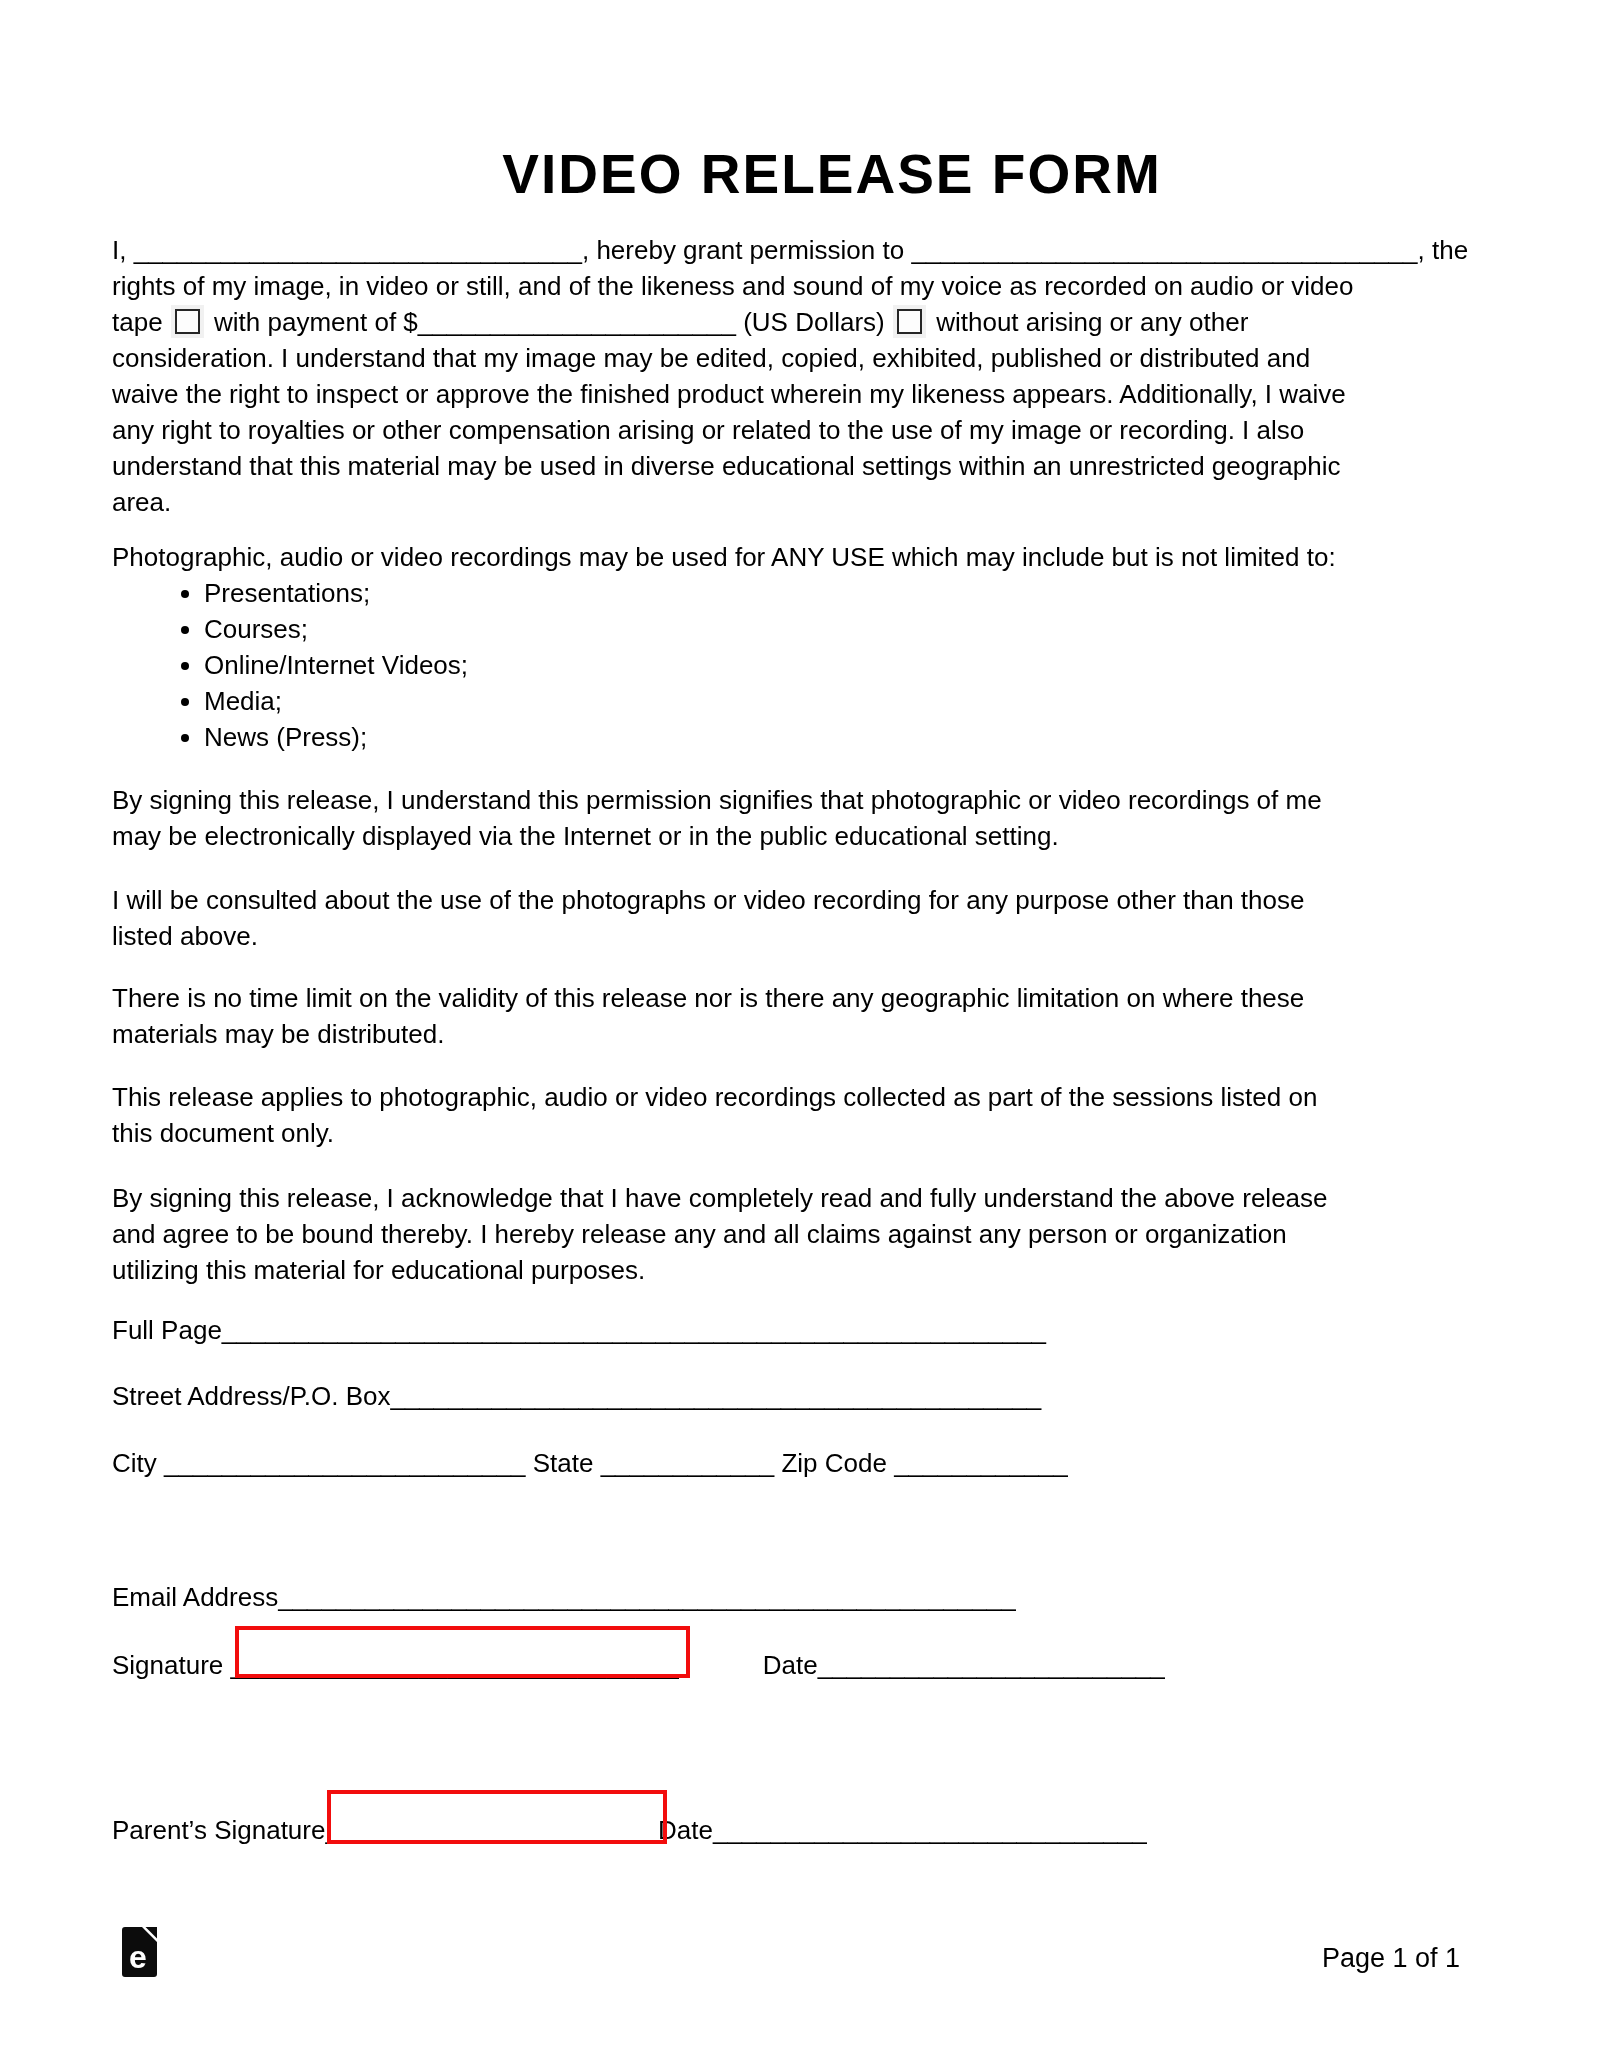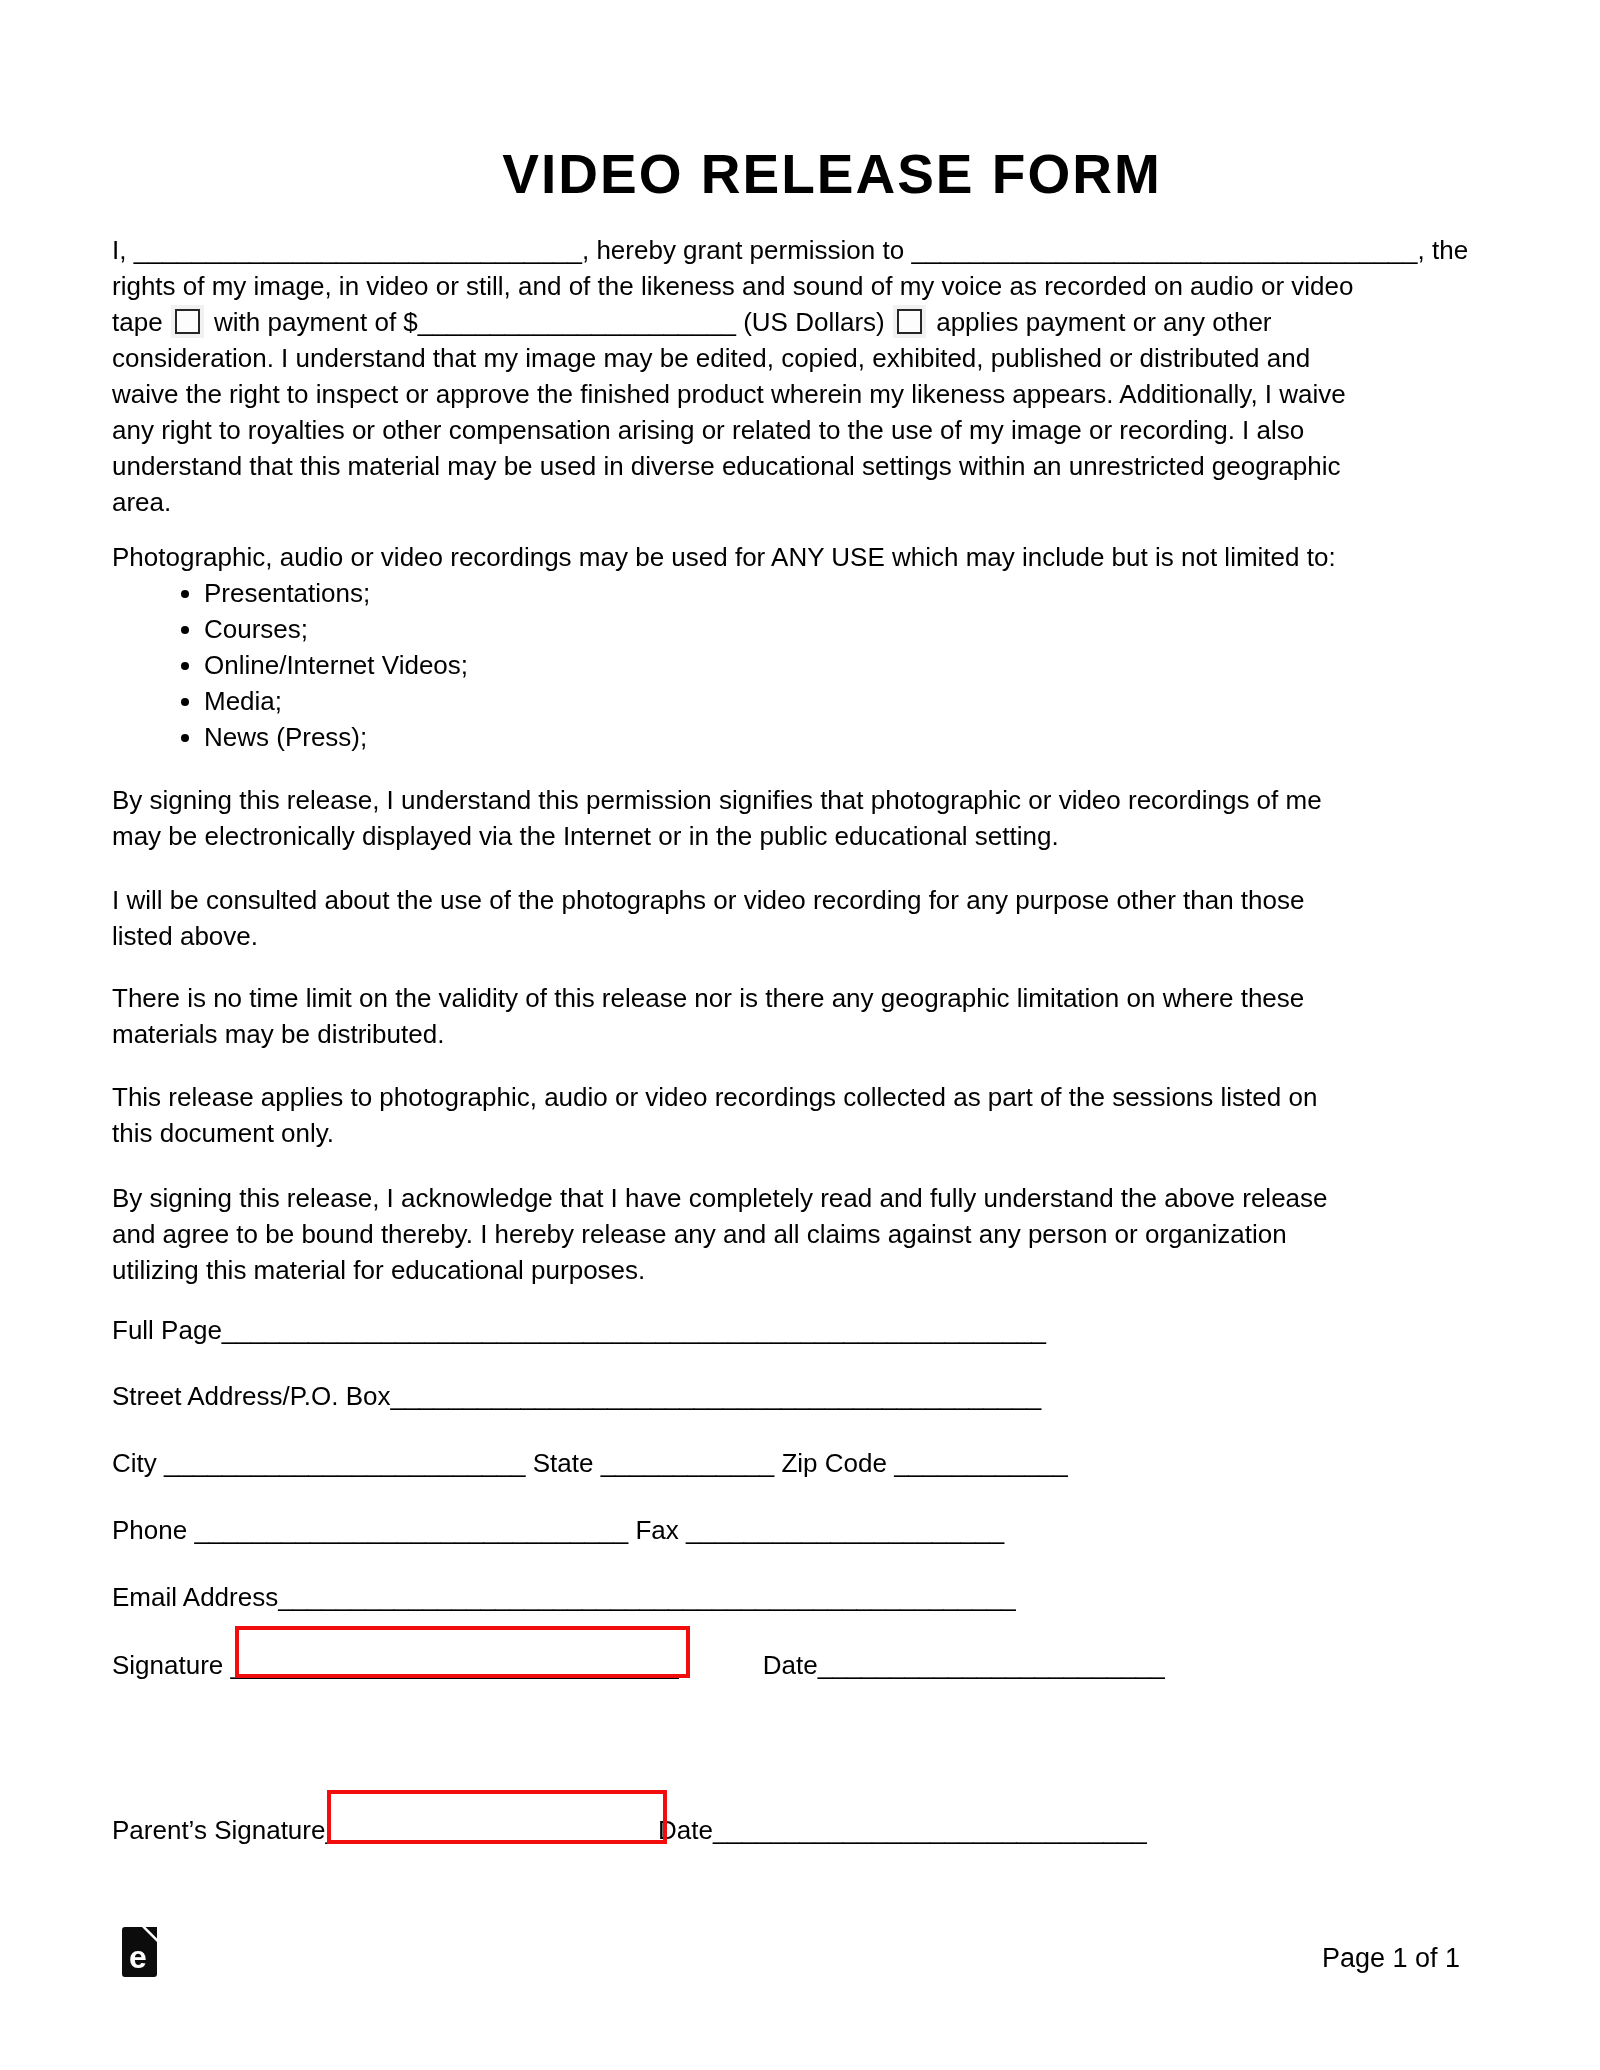--- a/index.html
+++ b/index.html
@@ -43,21 +43,21 @@
 </head>
 <body>
 
 <div class="page">
 
   <div class="doc-title">VIDEO RELEASE FORM</div>
 
   <div class="abs" style="top:232px">
     <div class="para">I, _______________________________, hereby grant permission to ___________________________________, the
 rights of my image, in video or still, and of the likeness and sound of my voice as recorded on audio or video</div>
-    <div class="preline"><span>tape </span><span class="cb"></span><span> with payment of $______________________ (US Dollars) </span><span class="cb"></span><span> applies payment or any other</span></div>
+    <div class="preline"><span>tape </span><span class="cb"></span><span> with payment of $______________________ (US Dollars) </span><span class="cb"></span><span> without arising or any other</span></div>
     <div class="para">consideration. I understand that my image may be edited, copied, exhibited, published or distributed and
 waive the right to inspect or approve the finished product wherein my likeness appears. Additionally, I waive
 any right to royalties or other compensation arising or related to the use of my image or recording. I also
 understand that this material may be used in diverse educational settings within an unrestricted geographic
 area.</div>
   </div>
 
   <div class="abs para" style="top:539px">Photographic, audio or video recordings may be used for ANY USE which may include but is not limited to:</div>
   <ul class="uses abs" style="top:575px">
     <li>Presentations;</li>
@@ -78,21 +78,20 @@
   <div class="abs para" style="top:1180px">By signing this release, I acknowledge that I have completely read and fully understand the above release
 and agree to be bound thereby. I hereby release any and all claims against any person or organization
 utilizing this material for educational purposes.</div>
 
   <div class="abs row" style="top:1312px"><span>Full Page</span><span>_________________________________________________________</span></div>
 
   <div class="abs row" style="top:1378px"><span>Street Address/P.O. Box</span><span>_____________________________________________</span></div>
 
   <div class="abs row" style="top:1445px"><span>City </span><span>_________________________</span><span> State </span><span>____________</span><span> Zip Code </span><span>____________</span></div>
 
-  <div class="abs row" style="top:1512px"><span>Phone </span><span>______________________________</span><span> Fax </span><span>______________________</span></div>
 
   <div class="abs row" style="top:1647px"><span>Signature </span><span class="blankwrap"><span>_______________________________</span><div class="redbox sig"></div></span><span class="sp-sig"></span><span>Date</span><span>________________________</span></div>
 
   <div class="abs row" style="top:1579px"><span>Email Address</span><span>___________________________________________________</span></div>
 
 
   <div class="abs row" style="top:1812px"><span>Parent’s Signature</span><span class="blankwrap"><span>_______________________</span><div class="redbox parent"></div></span><span>Date</span><span>______________________________</span></div>
 
   <svg class="logo" viewBox="0 0 35 50">
     <path d="M2.5 0 H20 L35 15 V47 q0 3 -3 3 H3 q-3 0 -3 -3 V3 q0 -3 3 -3 Z" fill="#0c0c0c"></path>

